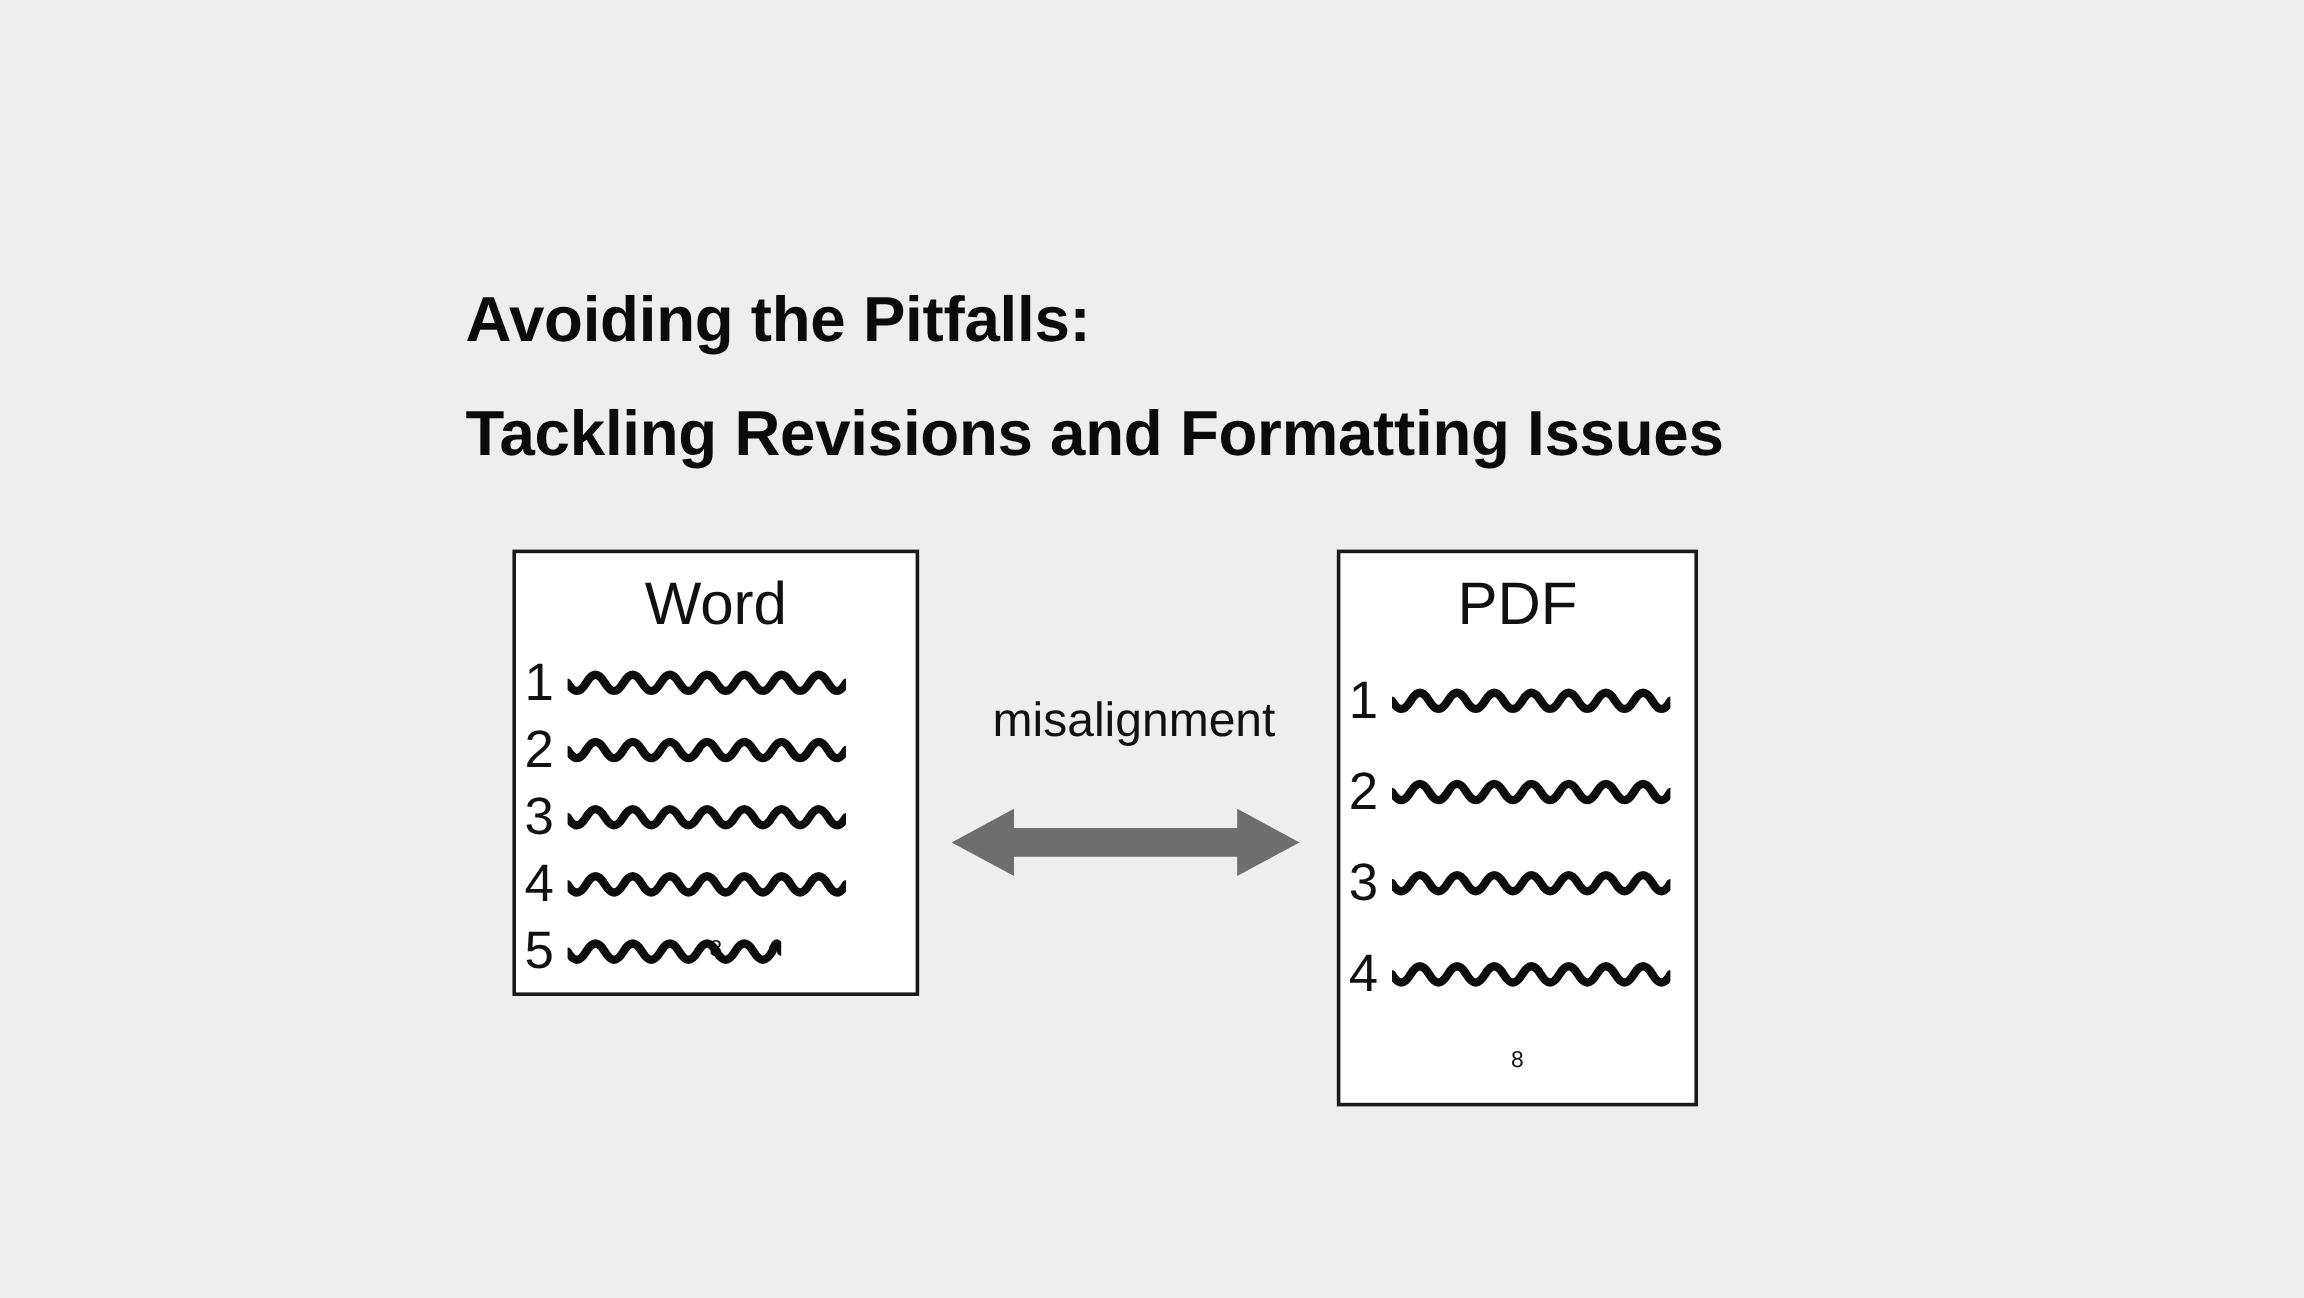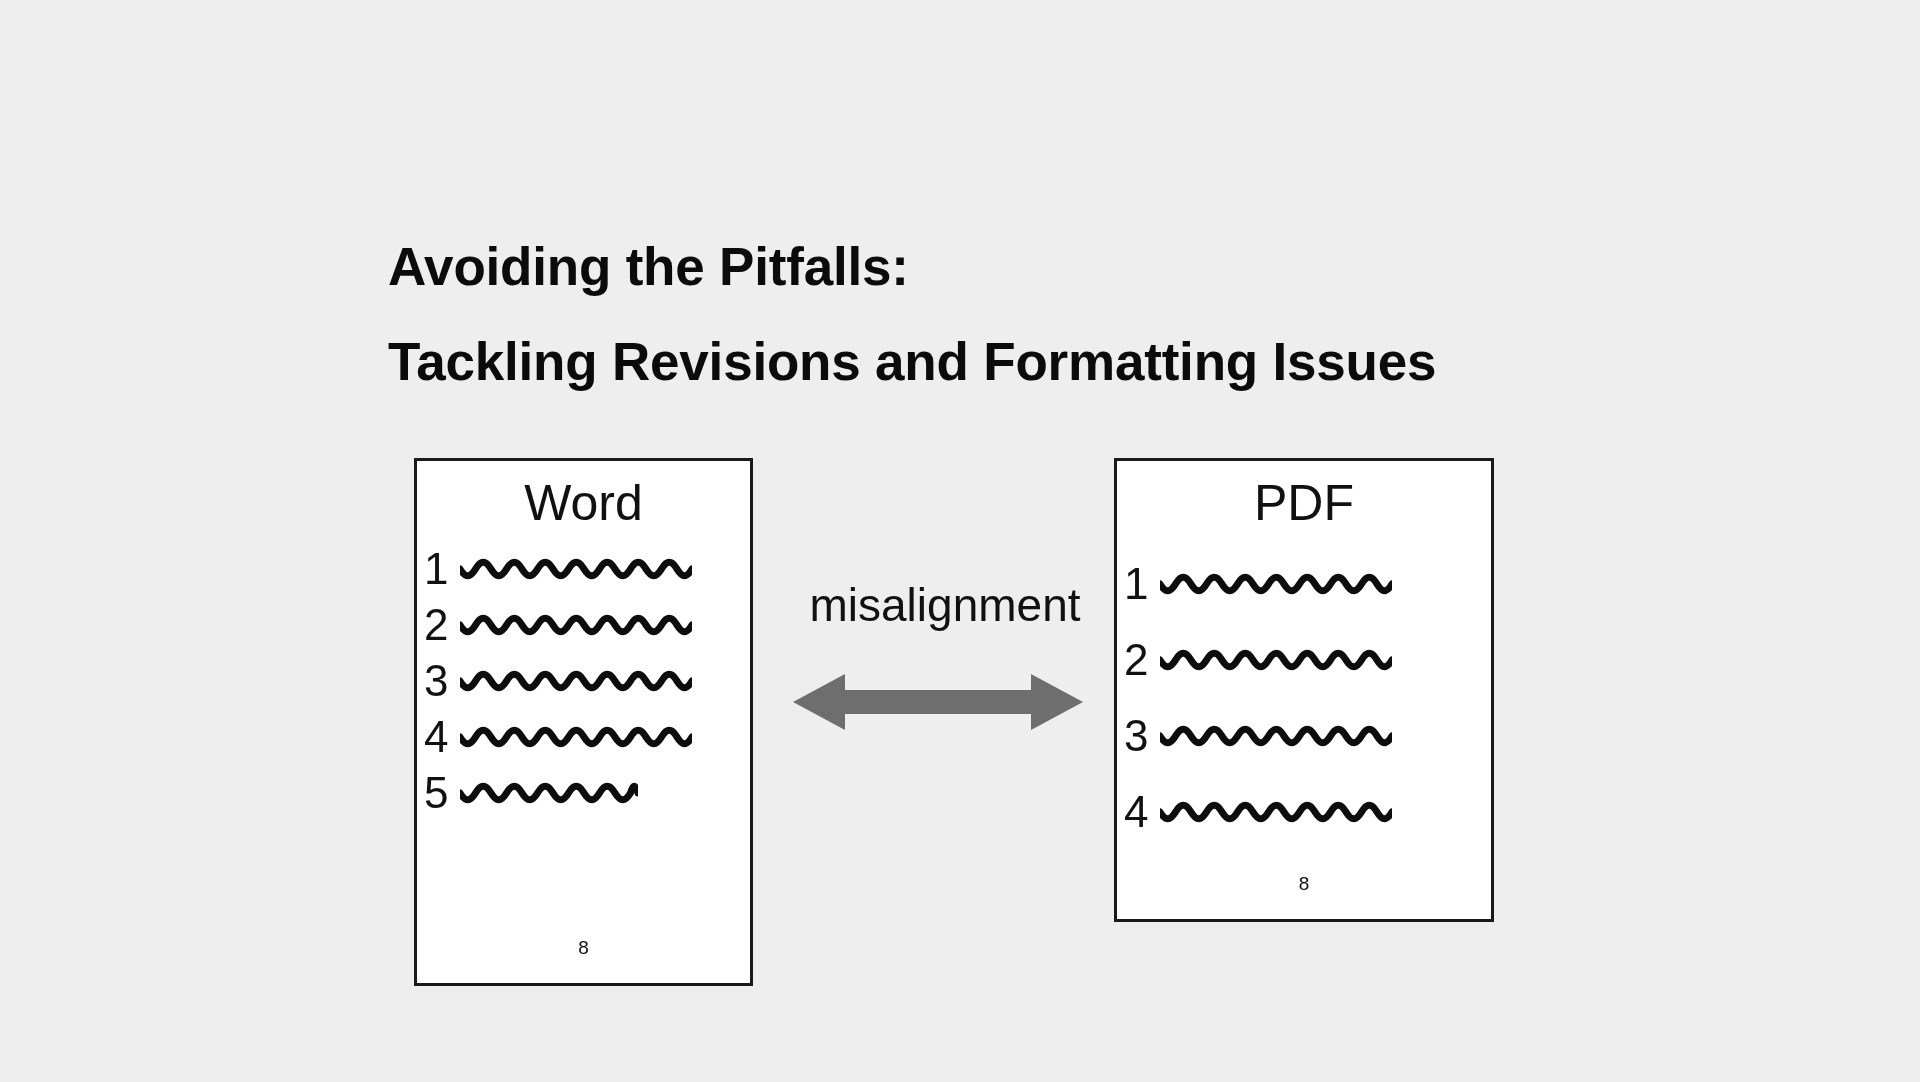--- a/index.html
+++ b/index.html
@@ -41,29 +41,29 @@
   .title-line-1 { margin-bottom: 42px; }
 
   
   .doc-box {
     position: absolute;
     background: #ffffff;
     border: 3px solid #1a1a1a;
     box-sizing: border-box;
   }
   .doc-box.word-box {
-    left: 414px;
+    left: 427px;
     top: 458px;
     width: 339px;
-    height: 528px;
+    height: 372px;
   }
   .doc-box.pdf-box {
     left: 1114px;
     top: 458px;
-    width: 380px;
+    width: 301px;
     height: 464px;
   }
   .doc-heading {
     text-align: center;
     font-size: 50px;
     color: #111111;
     line-height: 1;
     padding-top: 17px;
     font-weight: normal;
   }
@@ -107,21 +107,21 @@
     color: #111111;
   }
 
   
   .misalignment-label {
     position: absolute;
     left: 800px;
     top: 578px;
     width: 290px;
     text-align: center;
-    font-size: 46px;
+    font-size: 40px;
     color: #111111;
     white-space: nowrap;
   }
   .arrow-wrap {
     position: absolute;
     left: 793px;
     top: 672px;
     width: 290px;
     height: 60px;
   }

